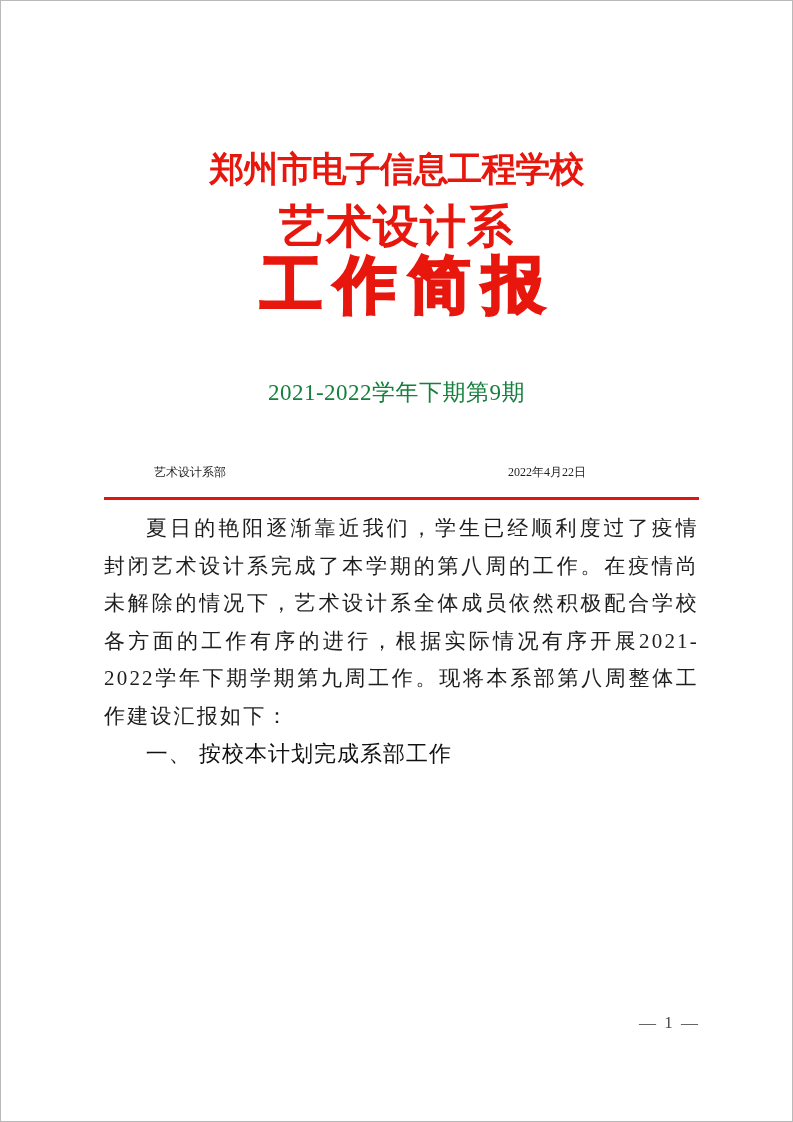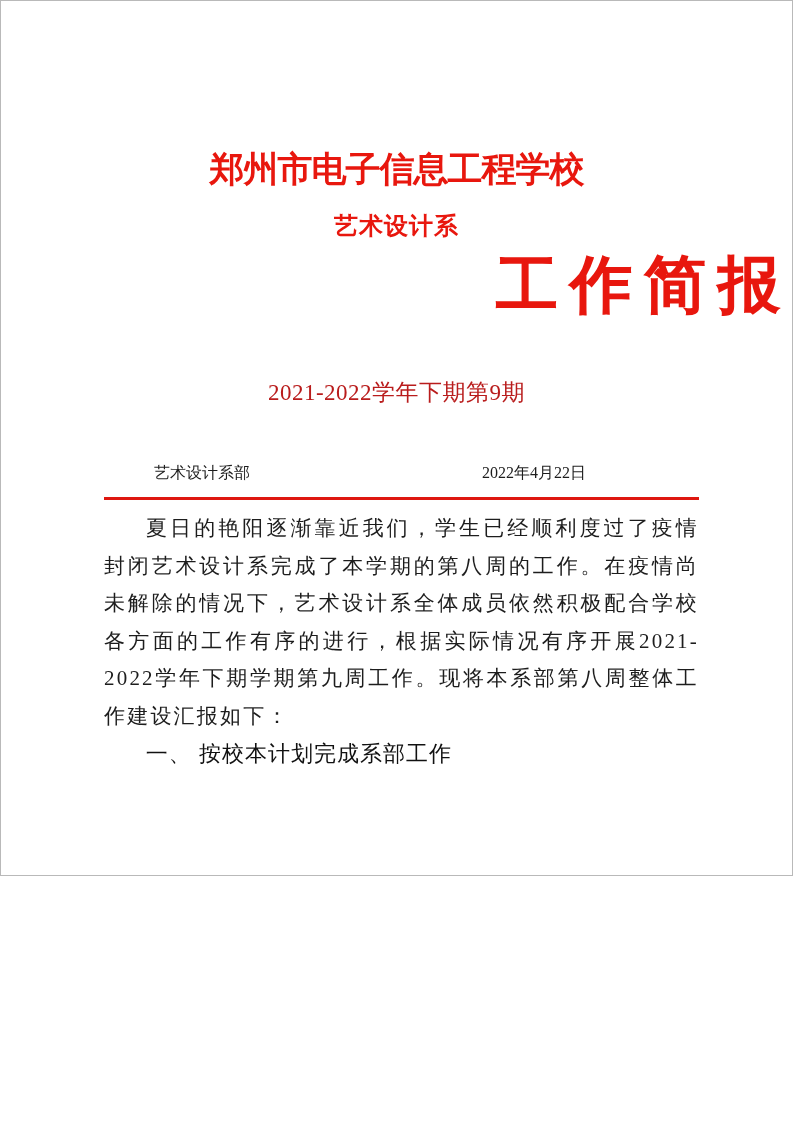--- a/index.html
+++ b/index.html
@@ -3,21 +3,21 @@
 <meta charset="utf-8">
 <style>
   html, body {
     margin: 0;
     padding: 0;
     background: #ffffff;
   }
   .page {
     position: relative;
     width: 793px;
-    height: 876px;
+    height: 1122px;
     box-sizing: border-box;
     background: #ffffff;
     border: 1px solid #b9b9b9;
     overflow: hidden;
     font-family: "Liberation Serif", "DejaVu Serif", serif;
     color: #1d1d1d;
   }
   .masthead {
     text-align: center;
   }
@@ -27,48 +27,47 @@
     font-weight: bold;
     font-size: 35px;
     line-height: 44px;
     letter-spacing: -1px;
     color: #e8170e;
   }
   .department {
     margin-top: 14px;
     font-family: "Liberation Sans", "DejaVu Sans", sans-serif;
     font-weight: bold;
-    font-size: 24px;
+    font-size: 46px;
     line-height: 42px;
     letter-spacing: 1px;
     color: #e8170e;
   }
   .bulletin-title {
-    font-weight: 400;
+    font-weight: 700;
     font-size: 62px;
     line-height: 76px;
     letter-spacing: 12px;
     padding-left: 24px; 
     color: #e8170e;
-    text-align: right;
     -webkit-text-stroke: 2.5px #e8170e;
   }
   .issue-line {
     margin-top: 56px;
     font-size: 23px;
     line-height: 28px;
     letter-spacing: 0.5px;
-    color: #b91c1c;
+    color: #15803d;
   }
   .issuer-row {
     display: flex;
     justify-content: space-between;
     align-items: baseline;
     margin: 40px 93px 0 103px;
-    font-size: 16px;
+    font-size: 12px;
     line-height: 19px;
     color: #1d1d1d;
   }
   .issuer-row .issuer { margin-left: 50px; }
   .issuer-row .date   { margin-right: 113px; margin-top: 16px; }
   .red-rule {
     margin: 15px 93px 0 103px;
     height: 3px;
     background: #de1710;
   }

